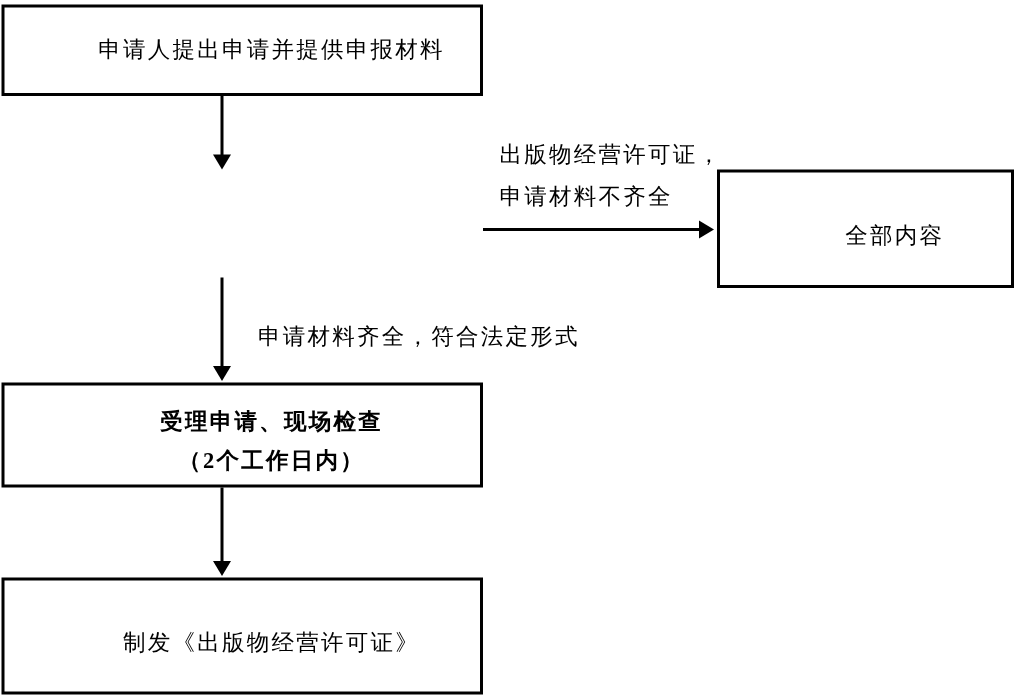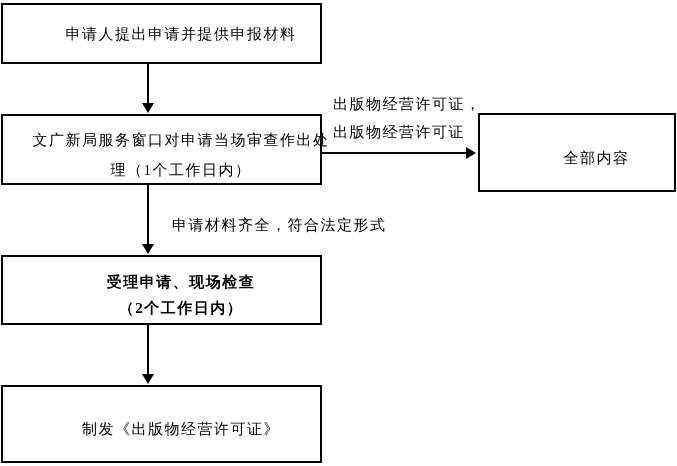--- a/index.html
+++ b/index.html
@@ -94,28 +94,24 @@
 
 <div id="canvas">
 
   <div class="node" id="node1">
     <span class="ln">申请人提出申请并提供申报材料</span>
   </div>
 
   <div class="vline" id="arrow1-line"></div>
   <div class="arrowhead-down" id="arrow1-head"></div>
 
-  <div class="node two" id="node2">
-    <span class="ln">文广新局服务窗口对申请当场审查作出处</span>
-    <span class="ln">理（1个工作日内）</span>
-  </div>
 
   <div class="edge-label" id="label-incomplete">
     <span class="ln" style="display:block">出版物经营许可证，</span>
-    <span class="ln" style="display:block">出版物经营许可证</span>
+    <span class="ln" style="display:block">申请材料不齐全</span>
   </div>
 
   <div class="hline" id="arrow4-line"></div>
   <div class="arrowhead-right" id="arrow4-head"></div>
 
   <div class="node two" id="notify-node">
     <span class="ln">全部内容</span>
   </div>
 
   <div class="vline" id="arrow2-line"></div>

